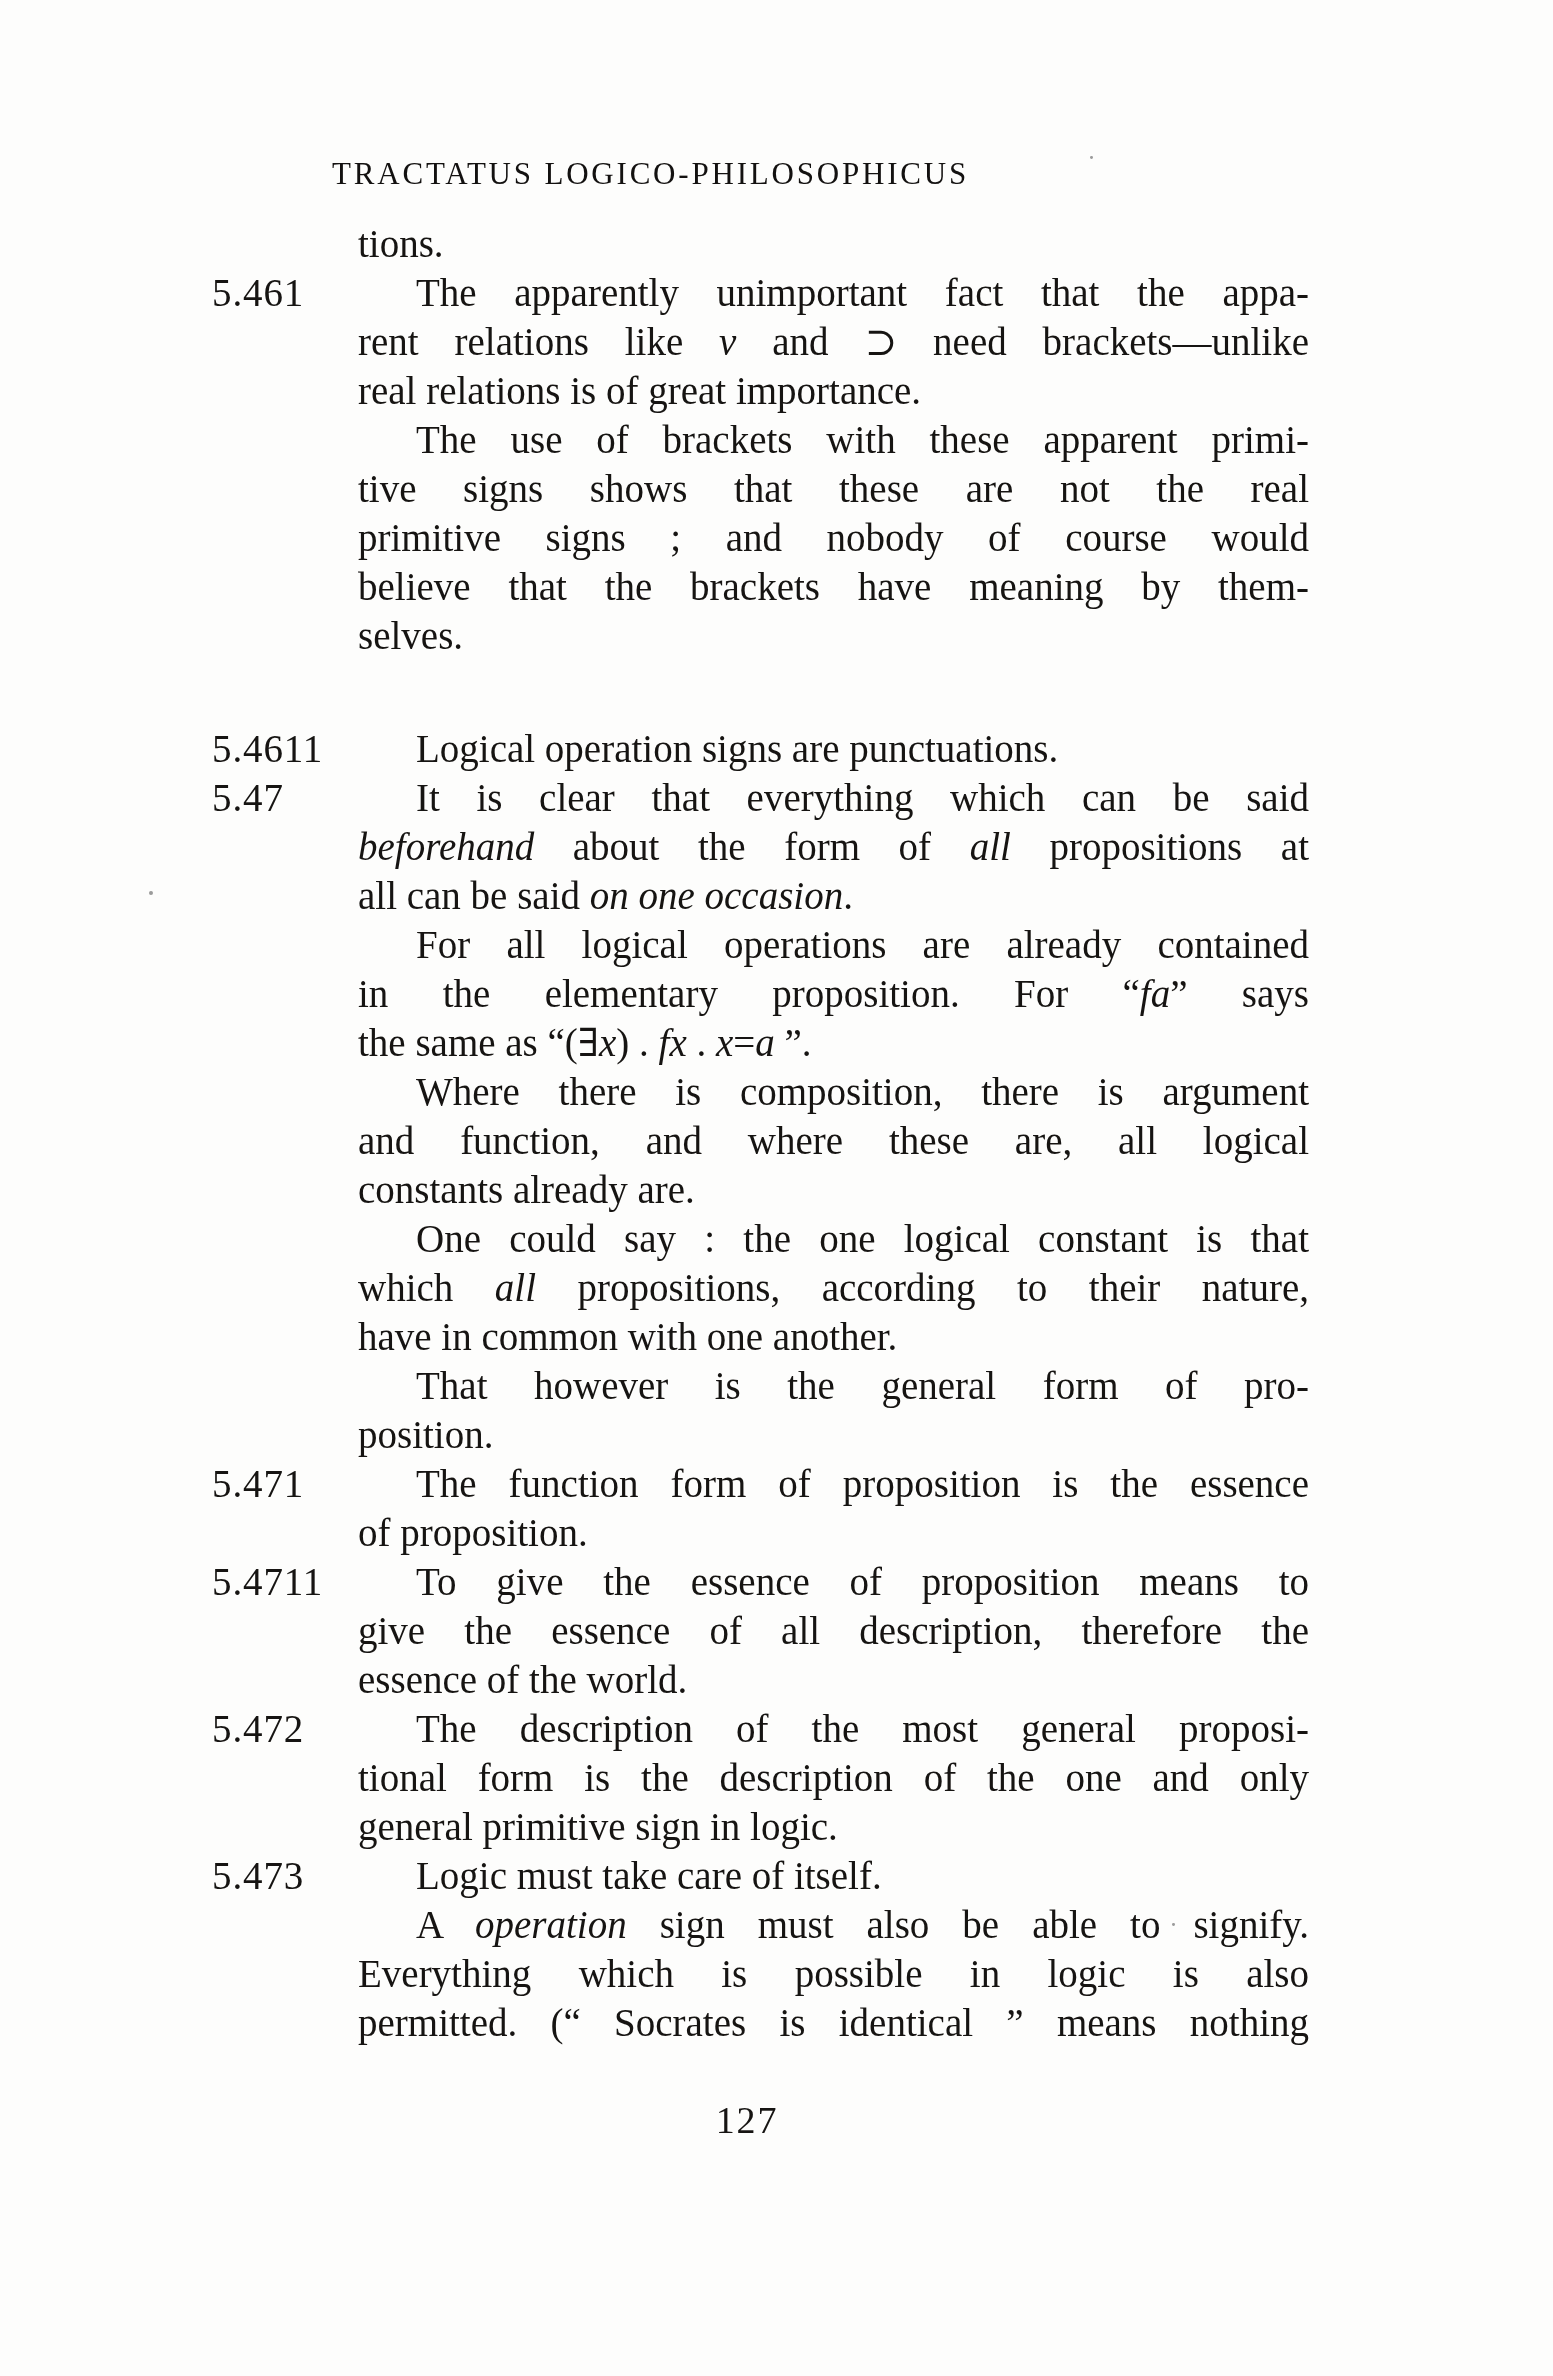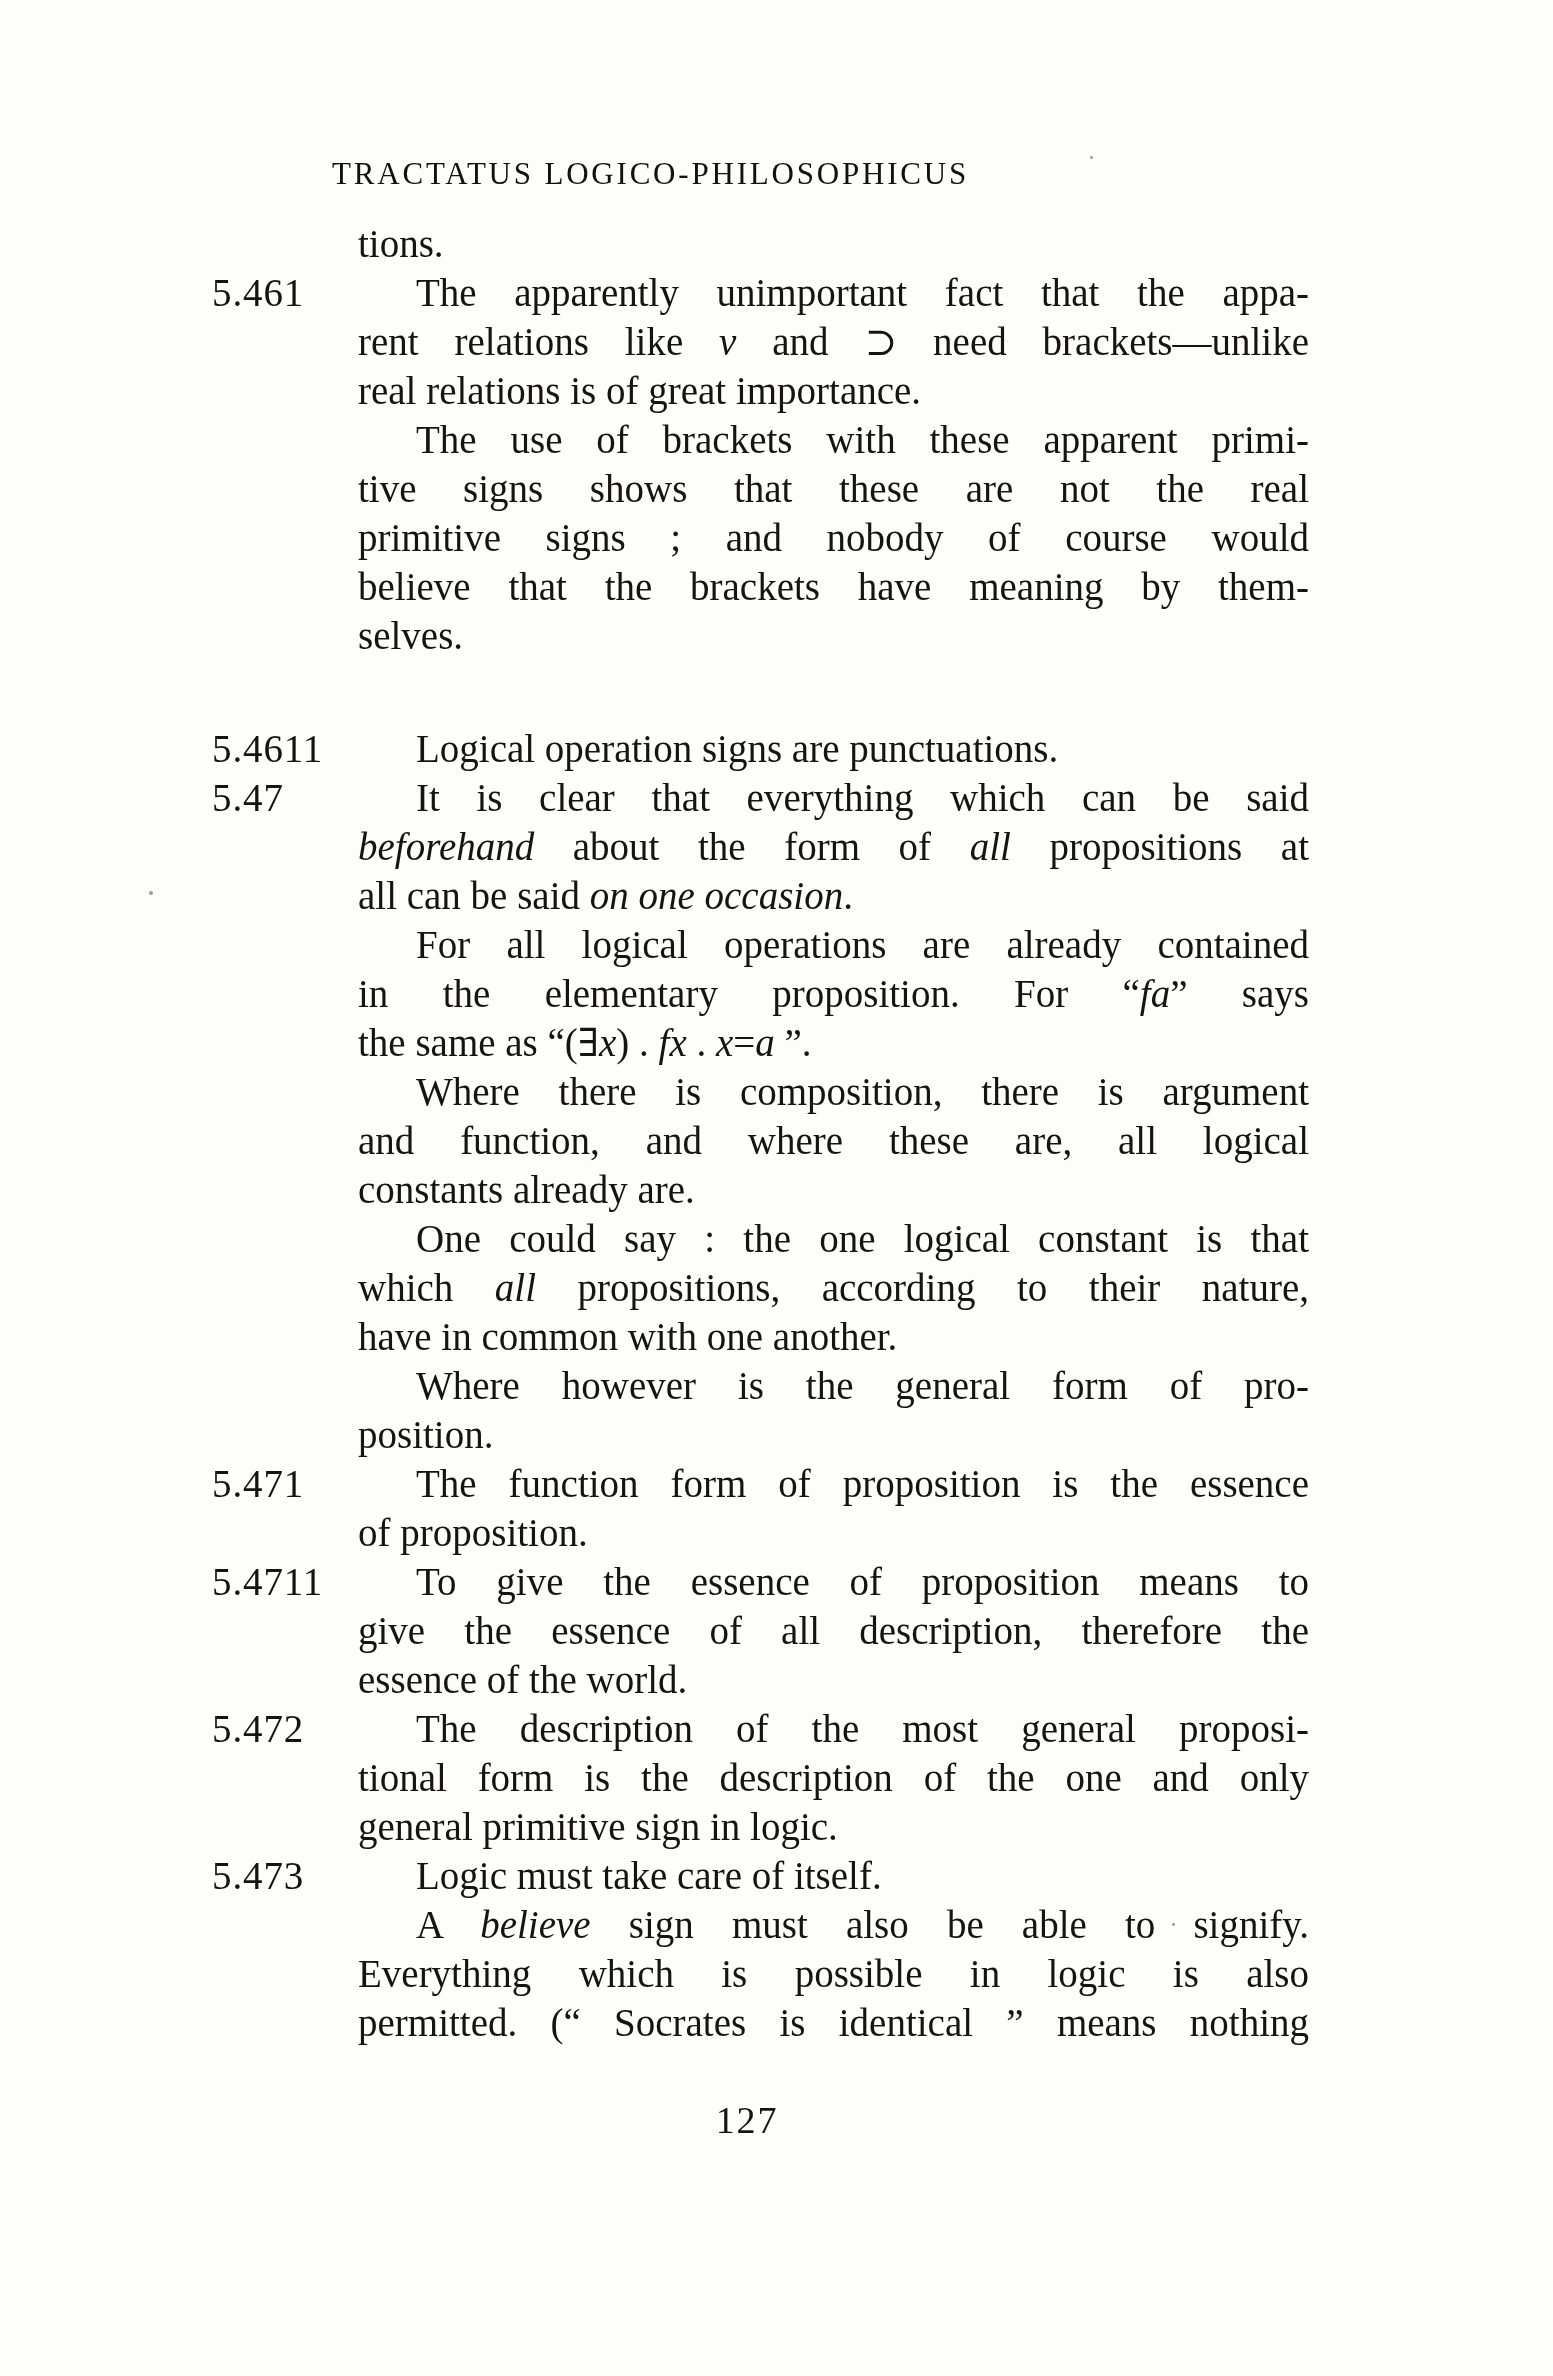--- a/index.html
+++ b/index.html
@@ -103,21 +103,21 @@
           <div class="line noj">all can be said <i>on one occasion</i>.</div>
           <div class="line ind">For all logical operations are already contained</div>
           <div class="line">in the elementary proposition.  For “<i>fa</i>” says</div>
           <div class="line noj">the same as “(∃<i>x</i>) . <i>fx</i> . <i>x</i>=<i>a</i> ”.</div>
           <div class="line ind">Where there is composition, there is argument</div>
           <div class="line">and function, and where these are, all logical</div>
           <div class="line noj">constants already are.</div>
           <div class="line ind">One could say : the one logical constant is that</div>
           <div class="line">which <i>all</i> propositions, according to their nature,</div>
           <div class="line noj">have in common with one another.</div>
-          <div class="line ind">Where however is the general form of pro-</div>
+          <div class="line ind">That however is the general form of pro-</div>
           <div class="line noj">position.</div>
         </div>
       </div>
       <div class="section">
         <div class="num">5.471</div>
         <div class="lines">
           <div class="line ind">The function form of proposition is the essence</div>
           <div class="line noj">of proposition.</div>
         </div>
       </div>
@@ -134,21 +134,21 @@
         <div class="lines">
           <div class="line ind">The description of the most general proposi-</div>
           <div class="line">tional form is the description of the one and only</div>
           <div class="line noj">general primitive sign in logic.</div>
         </div>
       </div>
       <div class="section">
         <div class="num">5.473</div>
         <div class="lines">
           <div class="line noj ind">Logic must take care of itself.</div>
-          <div class="line ind">A <i>believe</i> sign must also be able to signify.</div>
+          <div class="line ind">A <i>operation</i> sign must also be able to signify.</div>
           <div class="line">Everything which is possible in logic is also</div>
           <div class="line">permitted.  (“ Socrates is identical ” means nothing</div>
         </div>
       </div>
     </div>
 
   <div class="folio">127</div>
 
   <div class="speck" style="left:149px; top:891px; width:3.8px; height:3.8px;"></div>
   <div class="speck" style="left:1090px; top:156px; width:2.8px; height:2.8px;"></div>

